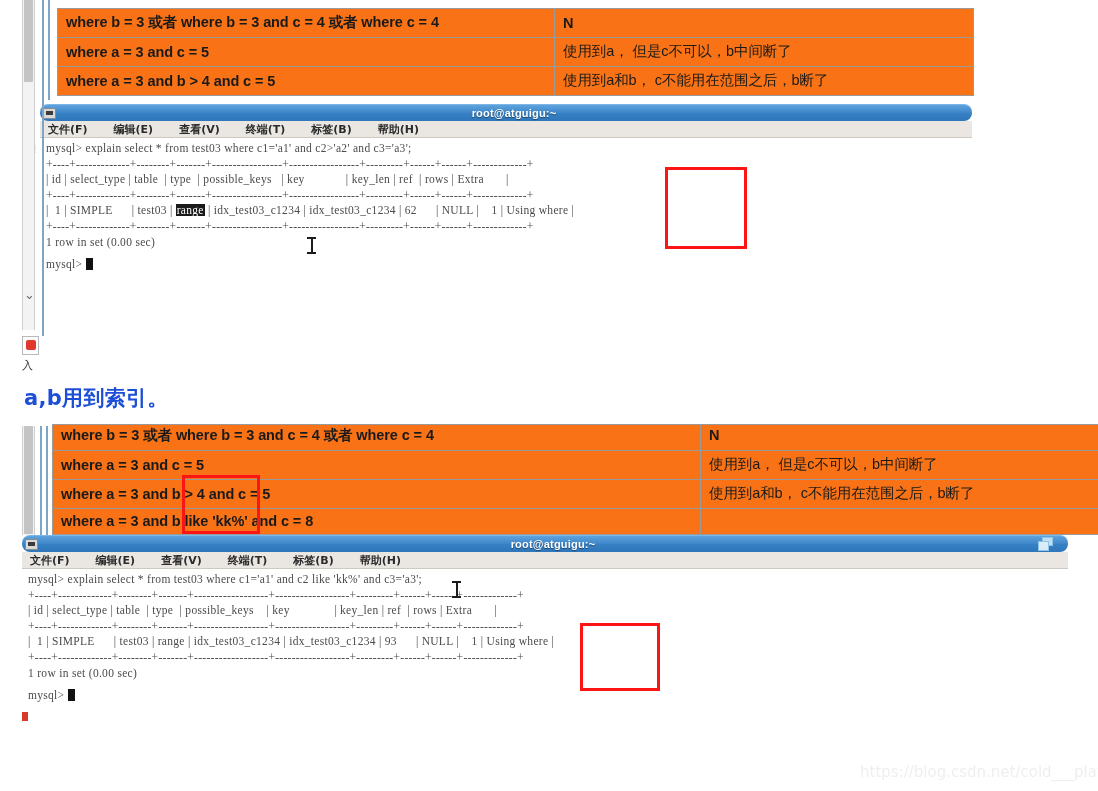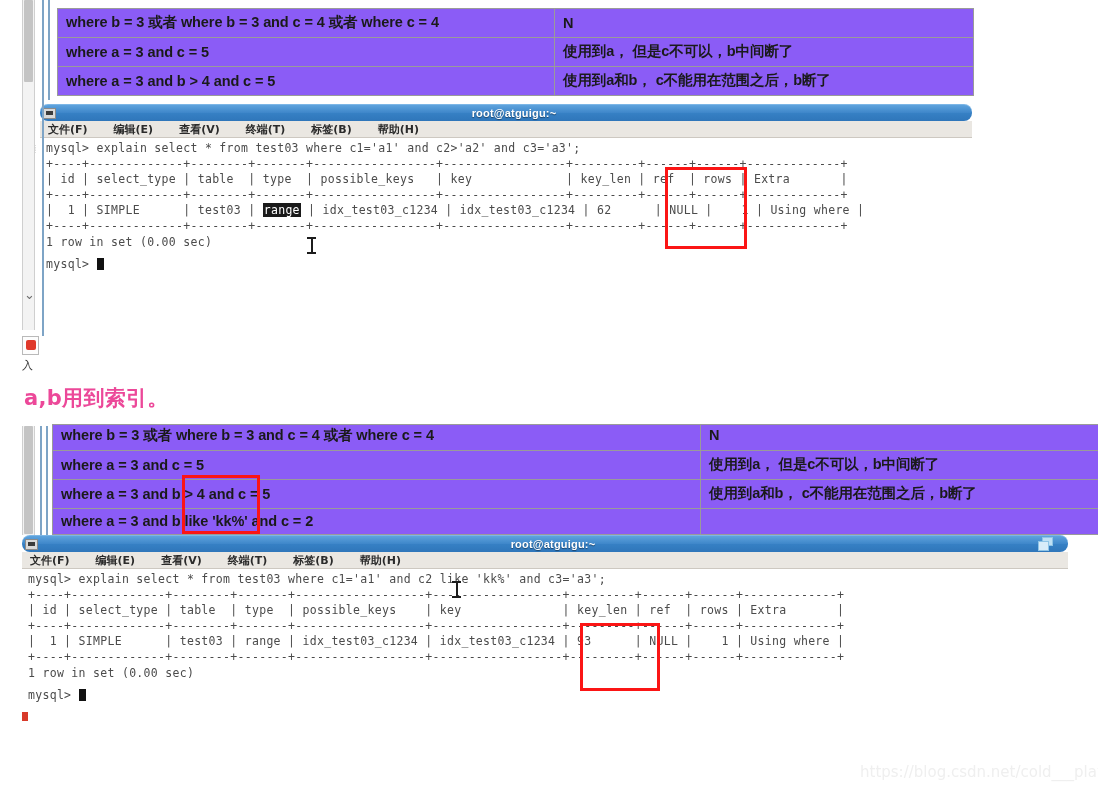--- a/index.html
+++ b/index.html
@@ -20,24 +20,24 @@
     background: #fff;
   }
   .doc-table td {
     border: 1px solid #9a9a9a;
     padding: 4px 7px 5px 8px;
     font-size: 14.5px;
     color: #1a1a1a;
     font-weight: 600;
     white-space: nowrap;
     vertical-align: middle;
-    background: #8b5cf6;
+    background: #f97316;
     letter-spacing: -0.1px;
   }
-  .doc-table td.cn { font-weight: 700; }
+  .doc-table td.cn { font-weight: 400; }
   .doc-table .cell-cond { width: 497px; }
   .doc-table .cell-note { width: 419px; }
   .tbl2 .cell-cond { width: 648px; }
   .tbl2 .cell-note { width: 407px; }
   .doc-table tr.clipped td { padding-top: 0; height: 26px; }
   .doc-scroll-track {
     position: absolute;
     background: #f3f3f3;
     border-left: 1px solid #cfcfcf;
     border-right: 1px solid #cfcfcf;
@@ -117,21 +117,21 @@
     font-family: "DejaVu Sans Mono", "Liberation Mono", monospace;
     font-size: 11.5px;
     line-height: 15.6px;
     color: #4b4b4b;
     padding: 3px 0 0 6px;
     white-space: pre;
     letter-spacing: 0.3px;
     overflow: hidden;
   }
   .term-body .blank { display:block; height: 7px; }
-  .term-line { display: block; }
+  .term-line { display: block; font-family: Liberation Serif, serif; }
   .cursor-block {
     display: inline-block;
     width: 7px; height: 12px;
     background: #111;
     vertical-align: -2px;
   }
   .inv {
     background: #1a1a1a;
     color: #ffffff;
     padding: 0 1px;
@@ -160,21 +160,21 @@
     border: 3px solid #fb1515;
     pointer-events: none;
     background: transparent;
   }
 
   
   .caption {
     position: absolute;
     font-size: 21px;
     font-weight: 700;
-    color: #ec4899;
+    color: #1d4ed8;
     letter-spacing: 0.3px;
     white-space: nowrap;
     font-family: "DejaVu Sans", sans-serif;
   }
 
   
   .rail-arrow {
     position: absolute;
     font-size: 13px;
     color: #6d6d6d;
@@ -290,21 +290,21 @@
       </tr>
       <tr>
         <td class="cell-cond">where a = 3 and c = 5</td>
         <td class="cell-note cn">使用到a， 但是c不可以，b中间断了</td>
       </tr>
       <tr>
         <td class="cell-cond">where a = 3 and b &gt; 4 and c = 5</td>
         <td class="cell-note cn">使用到a和b， c不能用在范围之后，b断了</td>
       </tr>
       <tr>
-        <td class="cell-cond">where a = 3 and b like 'kk%' and c = 2</td>
+        <td class="cell-cond">where a = 3 and b like 'kk%' and c = 8</td>
         <td class="cell-note cn"></td>
       </tr>
     </tbody>
   </table>
 
   <div class="redbox" style="left:182px; top:475px; width:78px; height:59px;"></div>
 
   <div class="term" style="left:22px; top:535px; width:1046px; height:205px;">
     <div class="term-title">
       <span class="term-appicon"></span>

